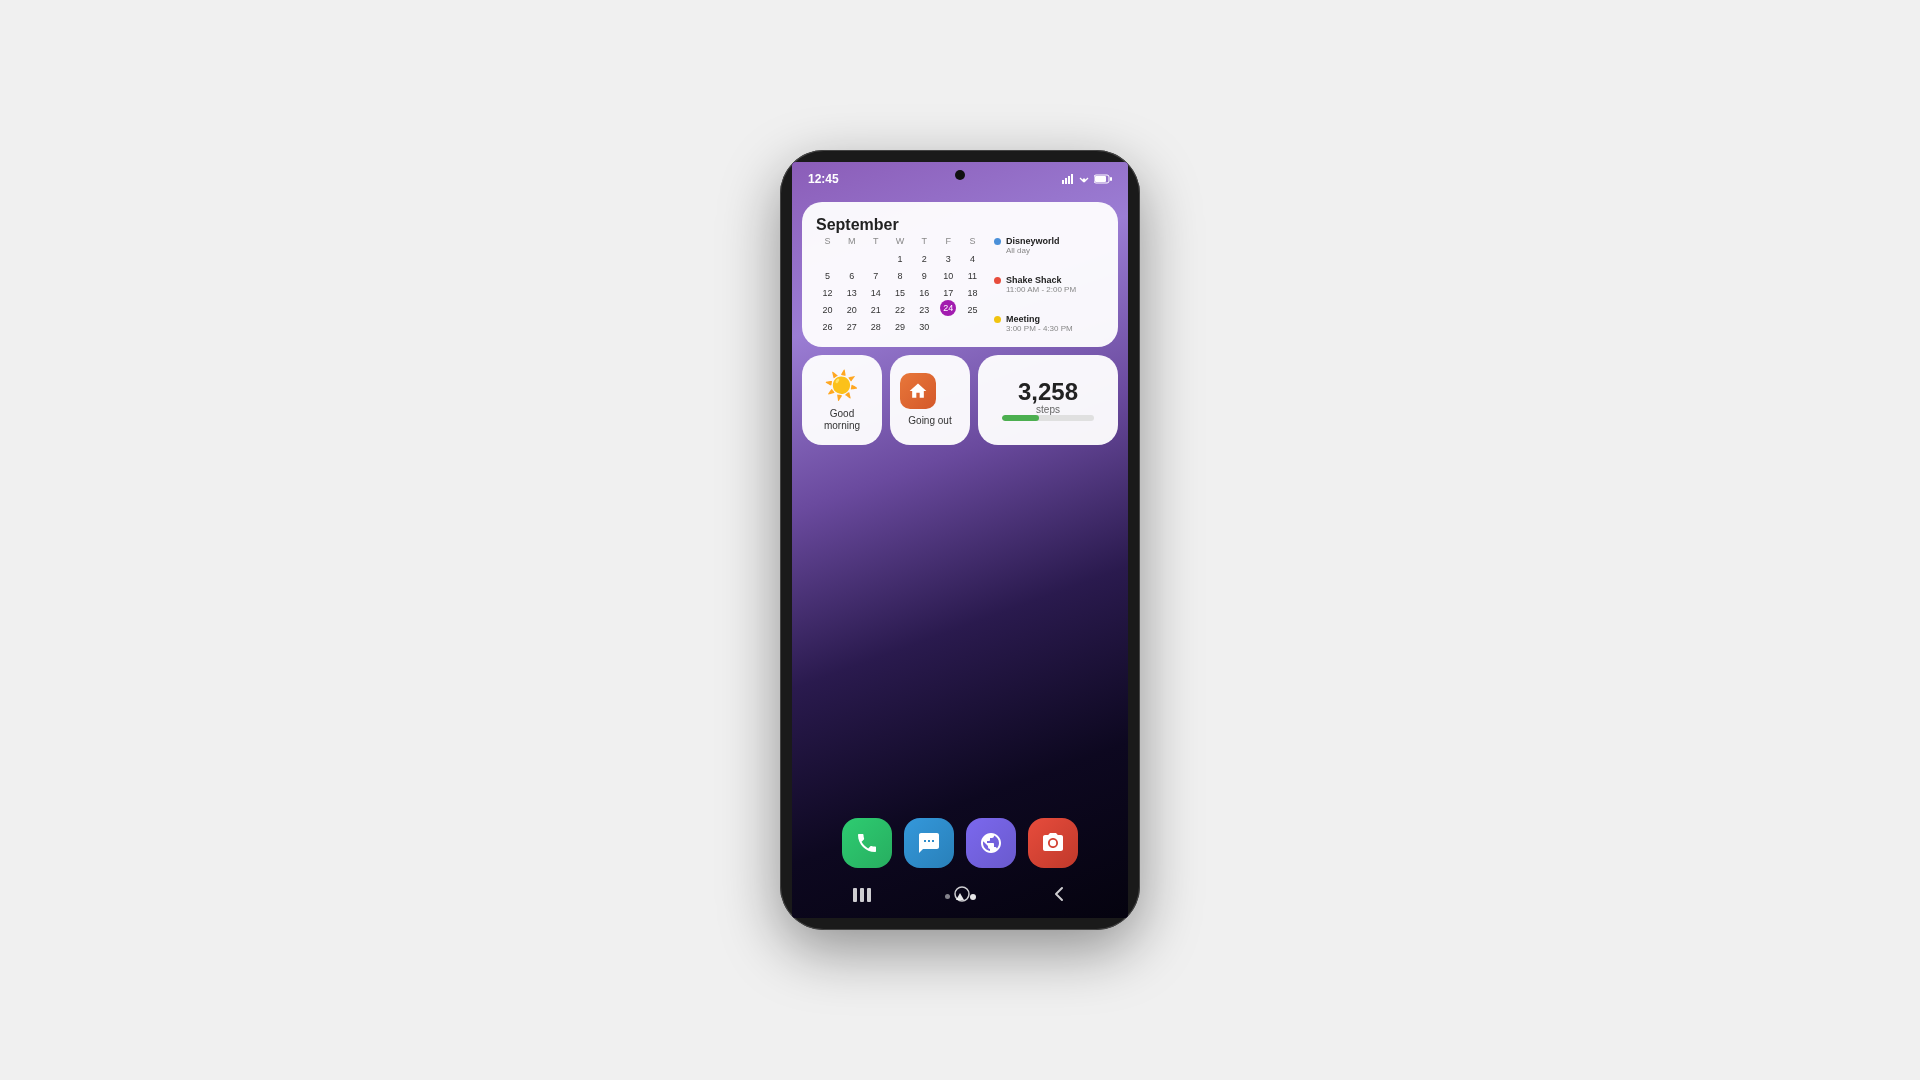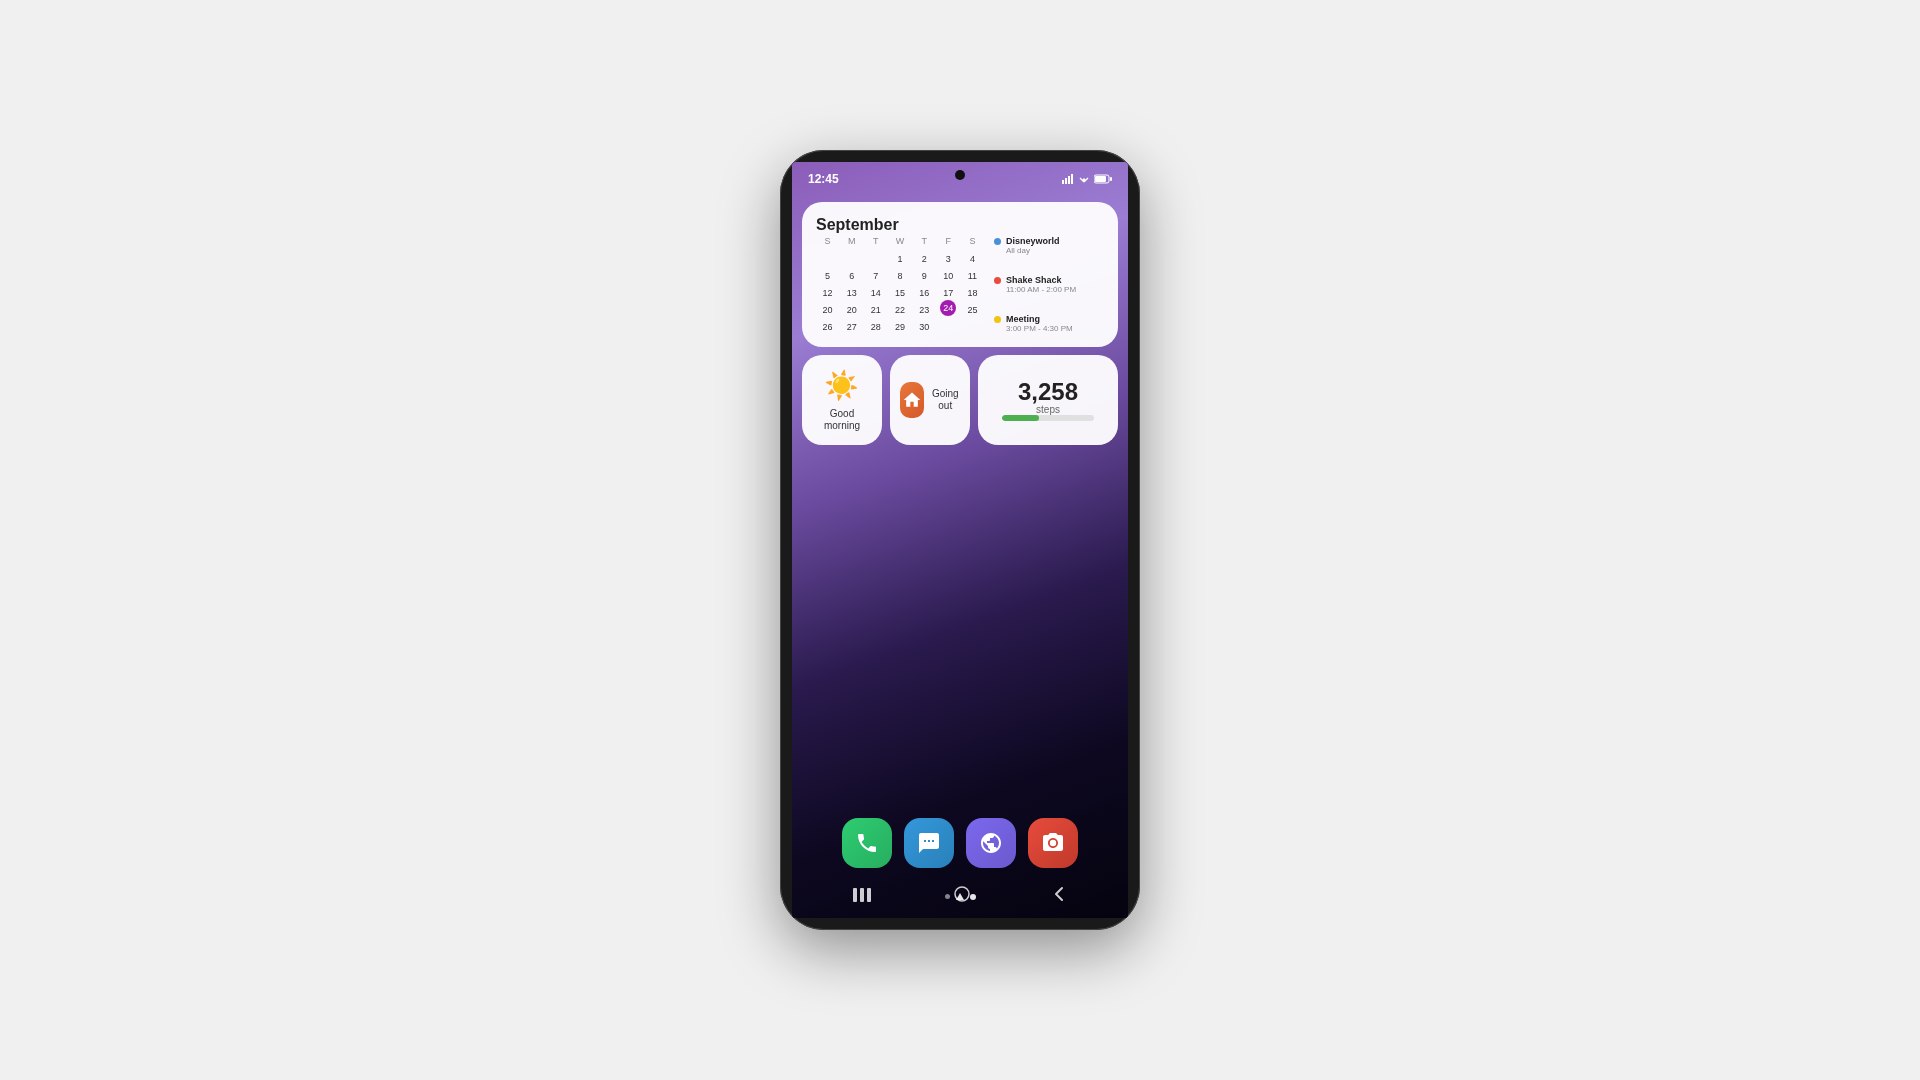--- a/index.html
+++ b/index.html
@@ -196,22 +196,21 @@
       text-align: center;
       font-weight: 500;
       line-height: 1.2;
     }
 
     .bixby-widget {
       background: rgba(255,255,255,0.95);
       border-radius: 20px;
       padding: 12px 10px;
       display: flex;
-      flex-direction: row;
-      align-items: center;
+      flex-direction: column;
       justify-content: center;
       gap: 6px;
       width: 80px;
       height: 90px;
     }
 
     .bixby-icon {
       width: 36px;
       height: 36px;
       background: linear-gradient(135deg, #e8773a, #d4582a);

